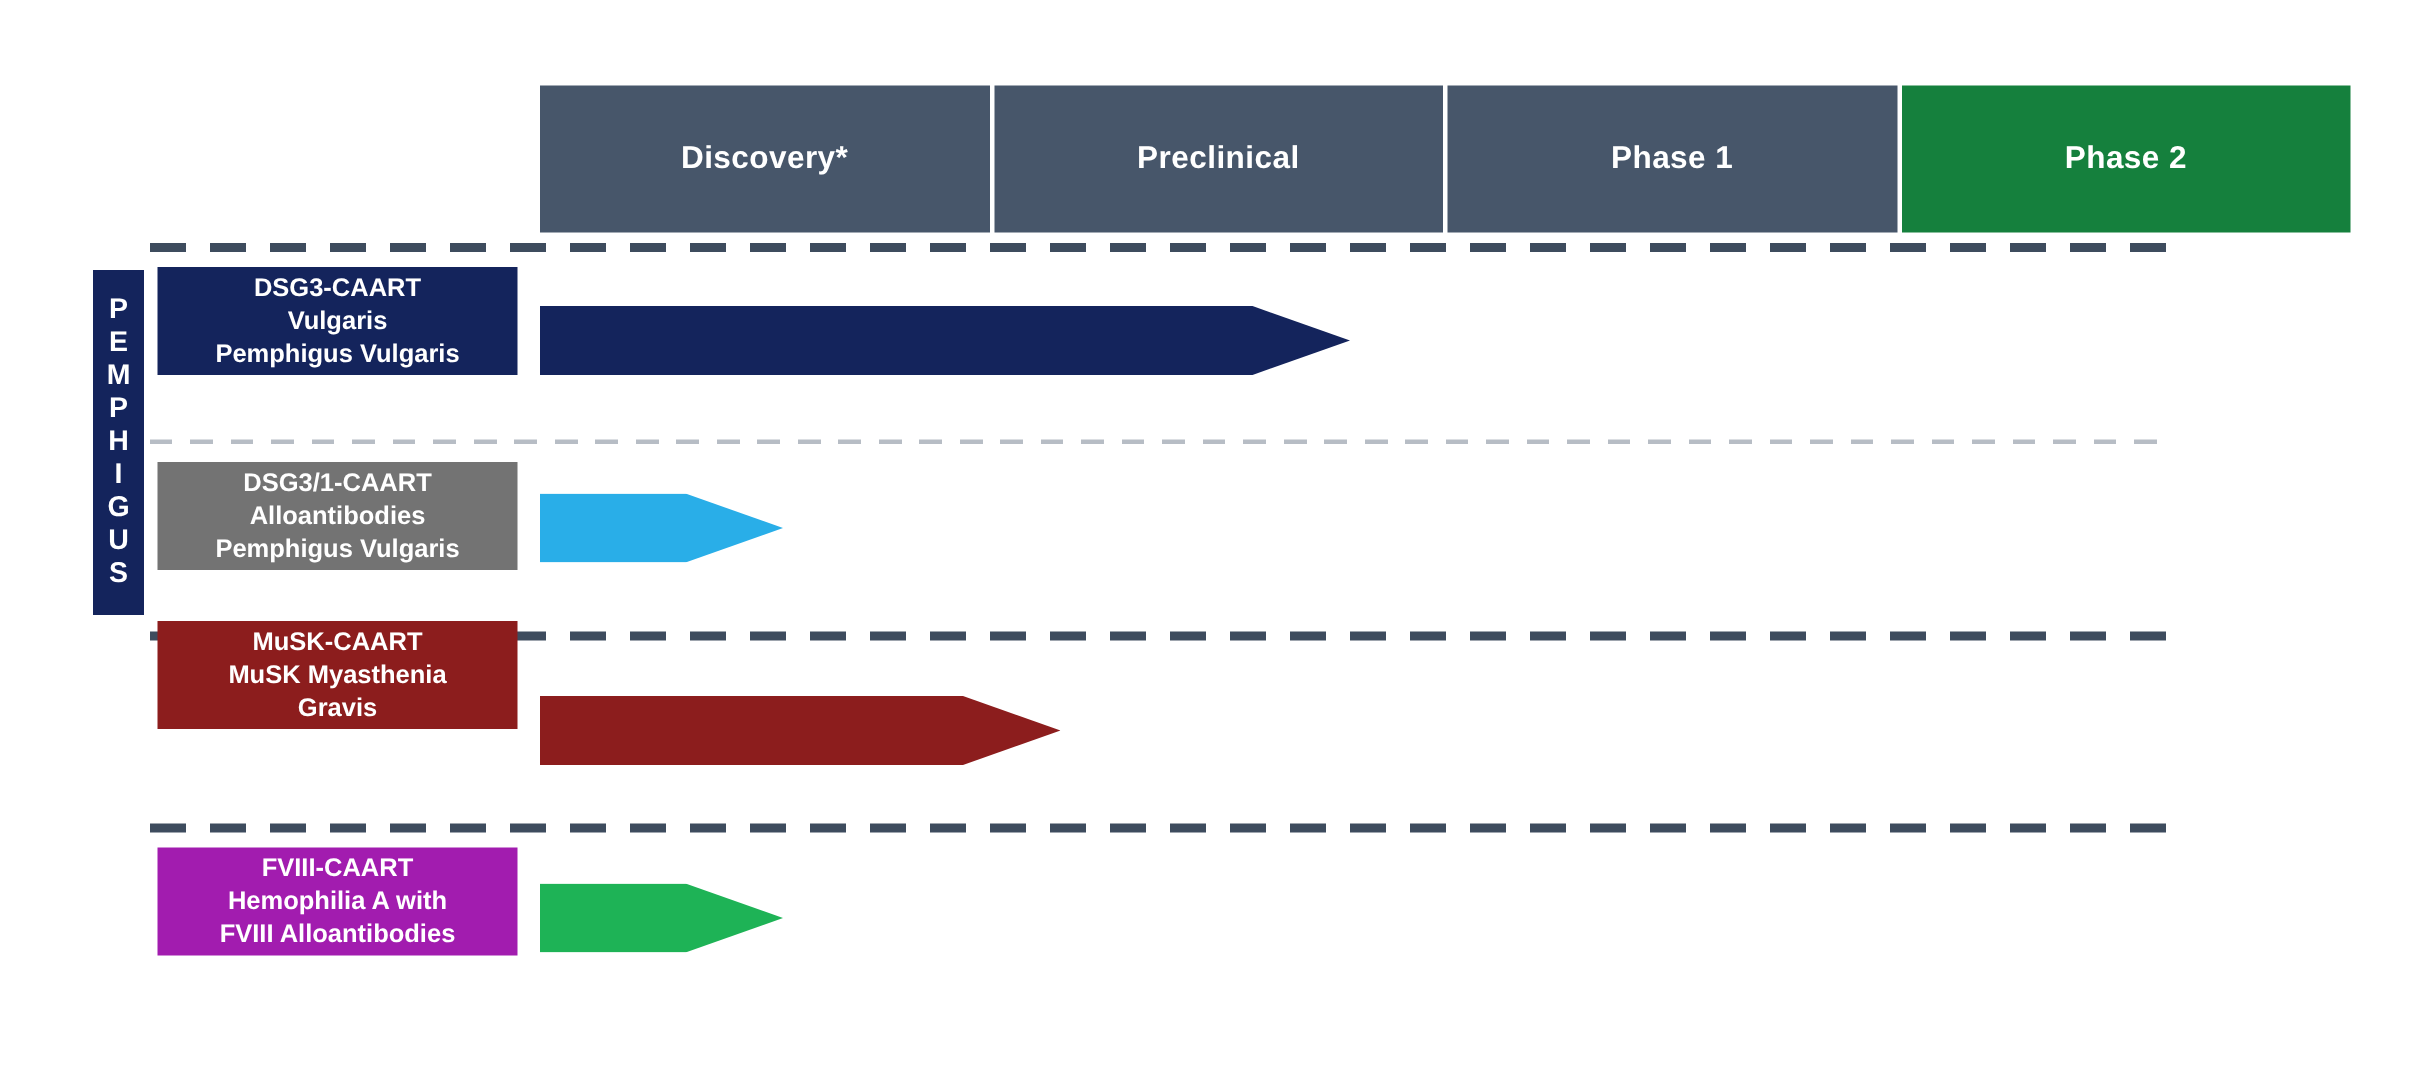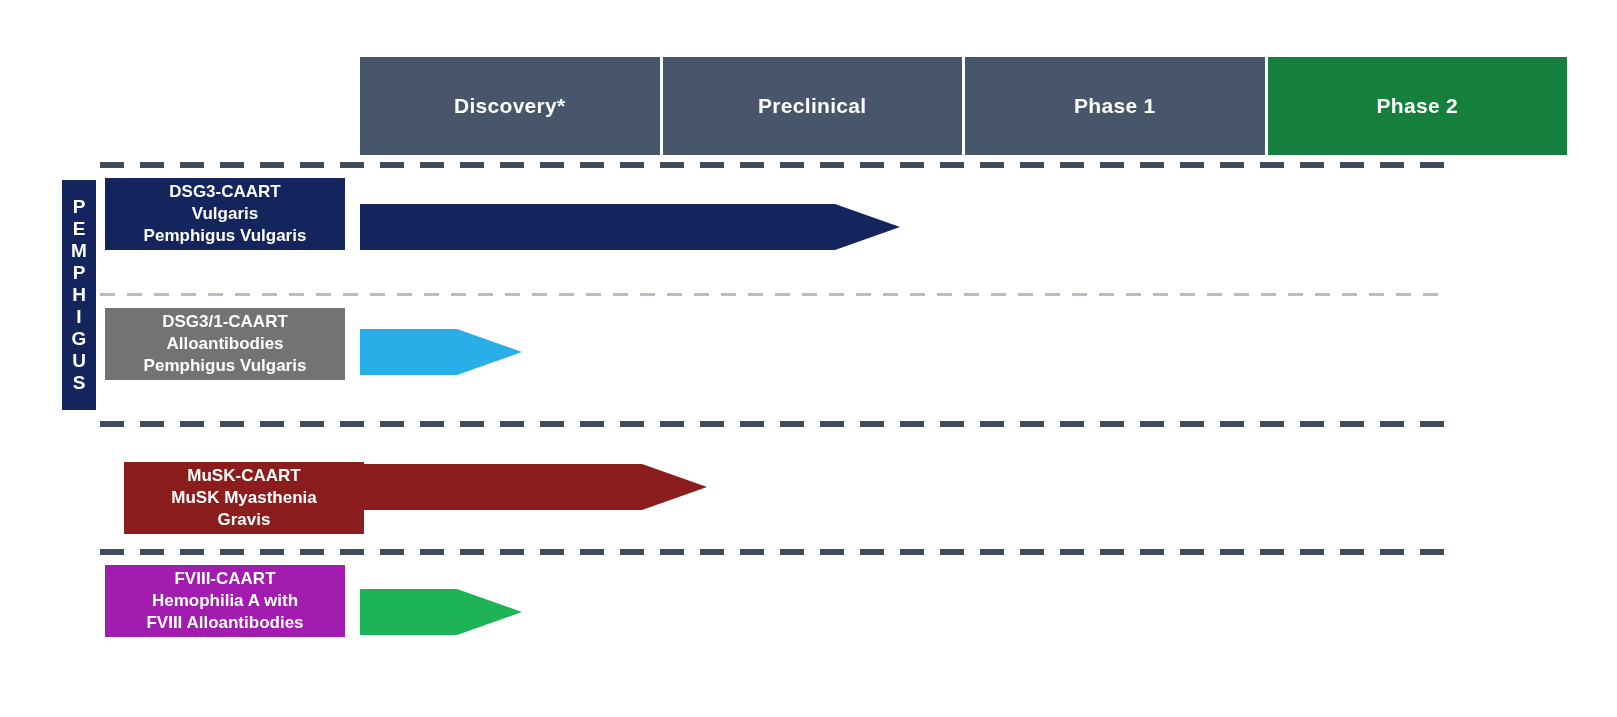--- a/index.html
+++ b/index.html
@@ -93,21 +93,21 @@
     text-align: center;
     color: #ffffff;
     font-weight: bold;
     font-size: 17px;
     line-height: 1.3;
     padding: 0 6px;
     box-sizing: border-box;
   }
   .label-1 { top: 178px; }
   .label-2 { top: 308px; }
-  .label-3 { top: 462px; margin-left: 19px; }
+  .label-3 { top: 414px; }
   .label-4 { top: 565px; }
 
   
   .arrow {
     position: absolute;
     left: 360px;
     height: 46px;
     clip-path: polygon(0 0, calc(100% - 65px) 0, 100% 50%, calc(100% - 65px) 100%, 0 100%);
   }
   .arrow-1 { top: 204px; }

